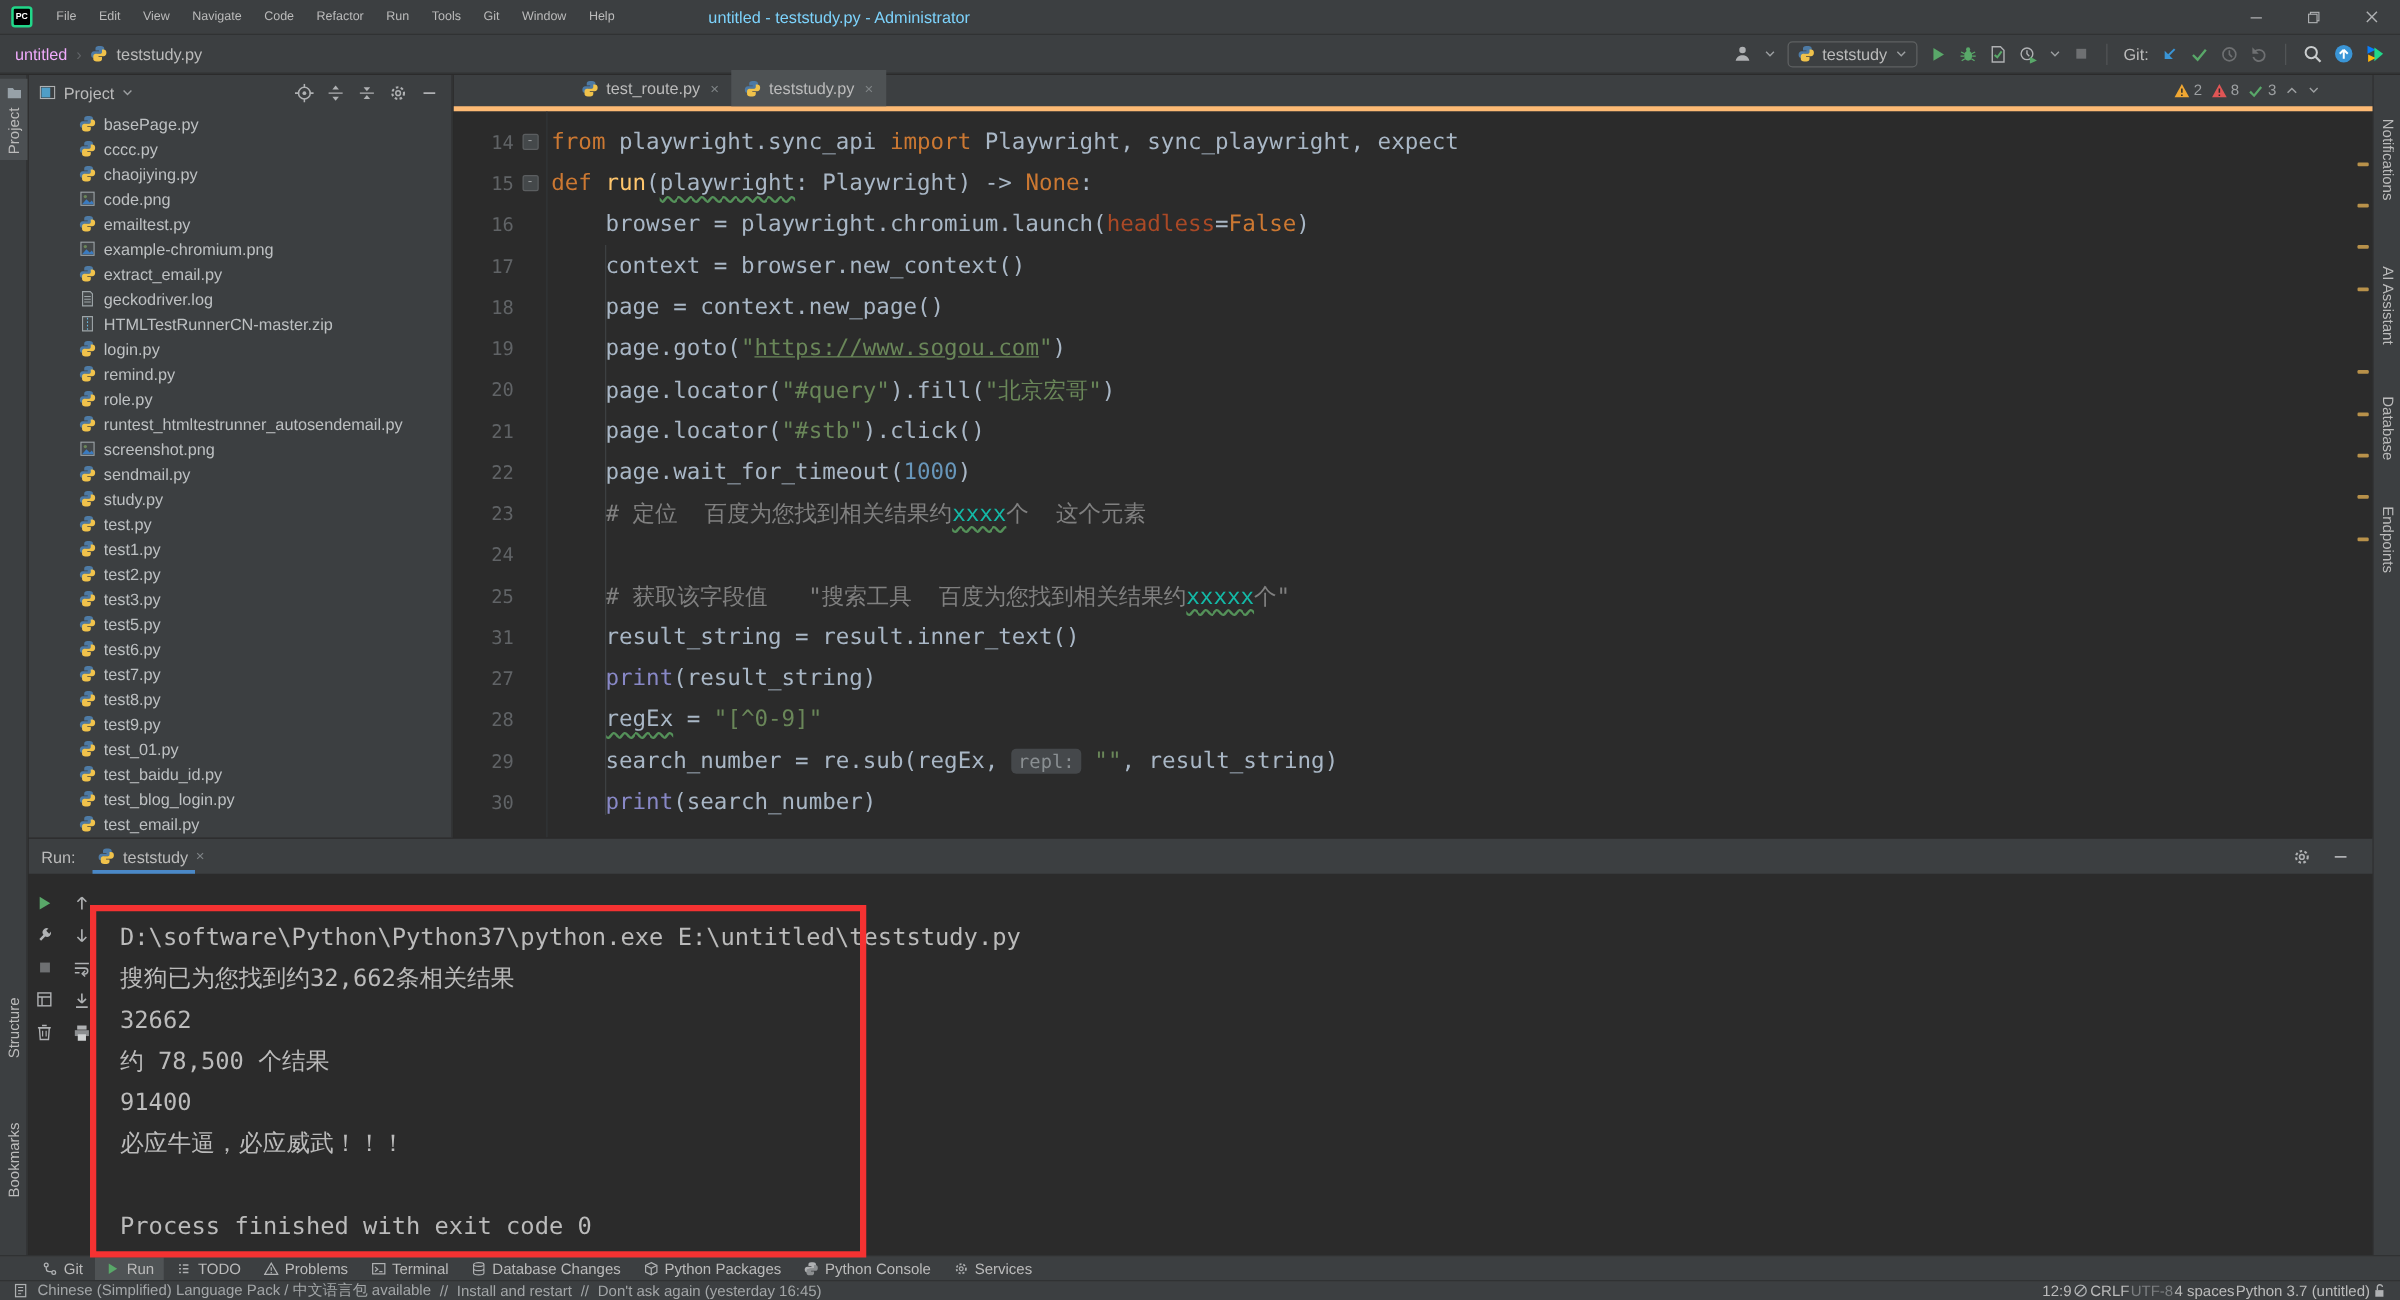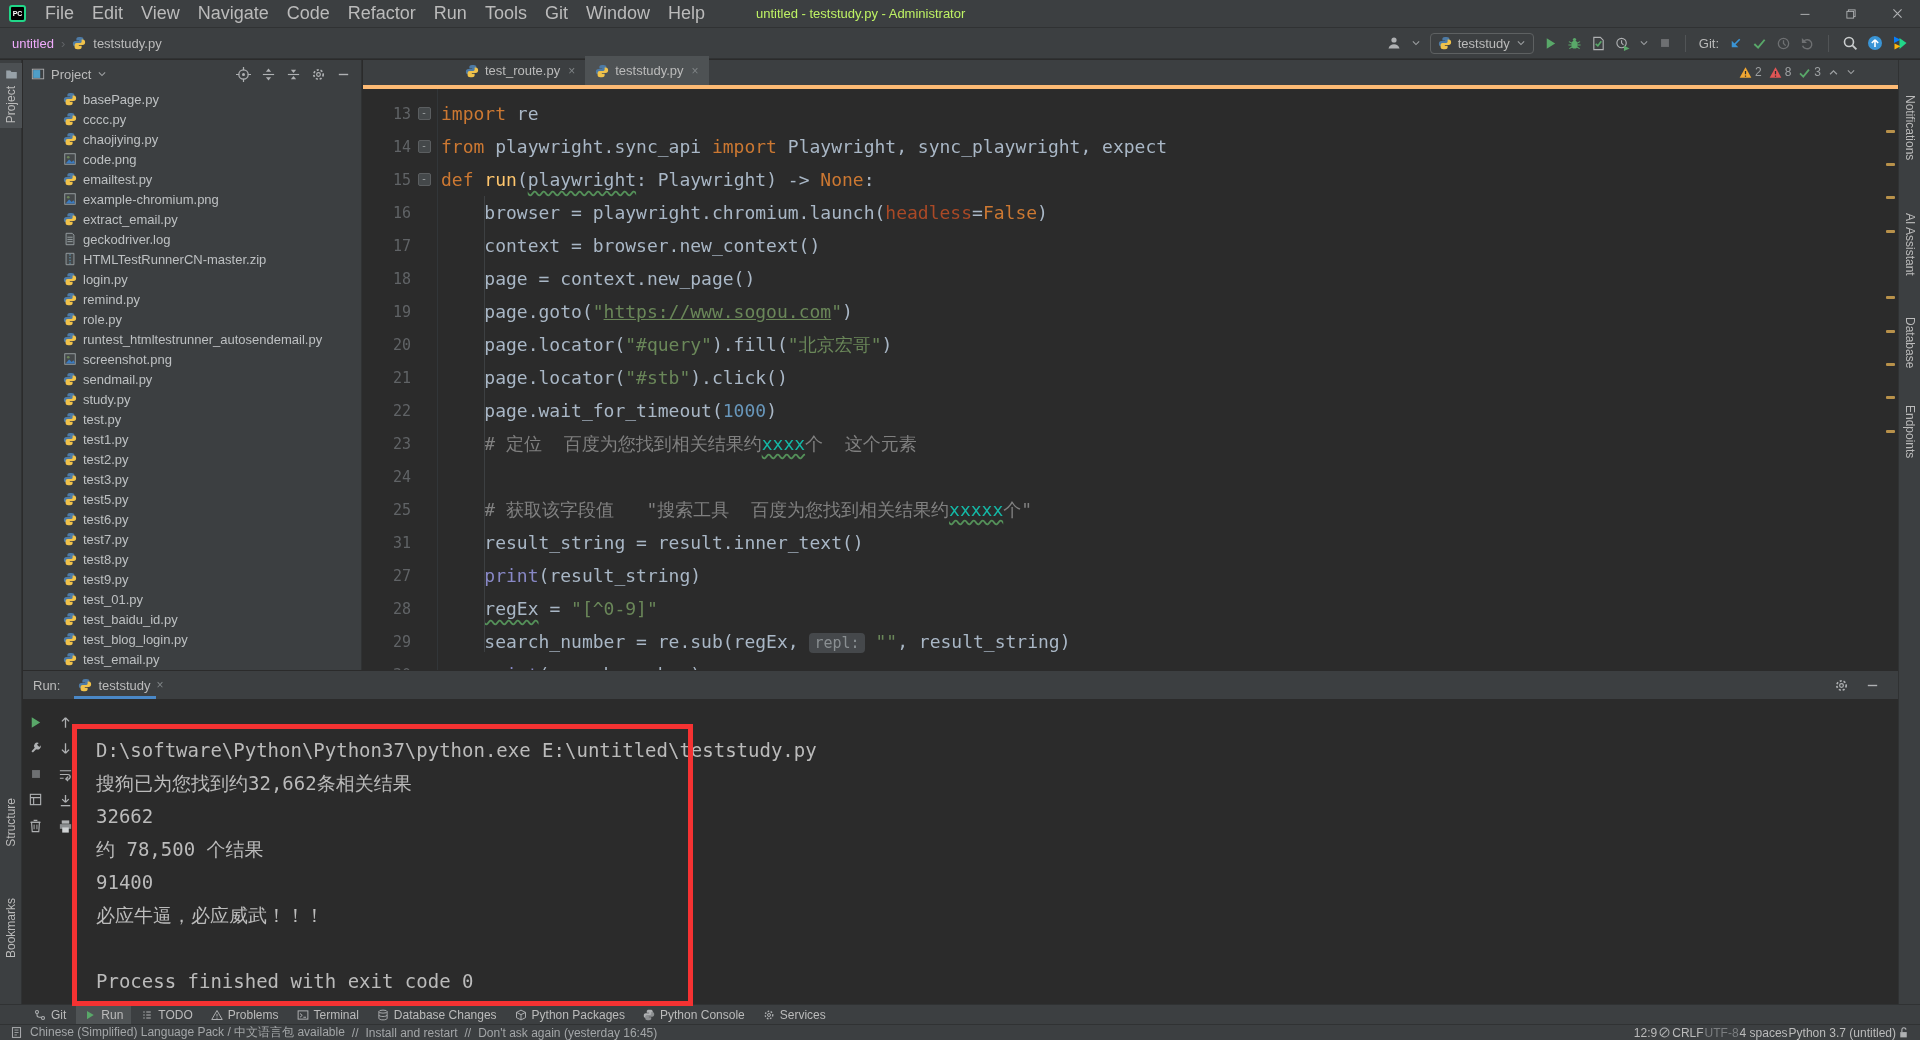--- a/index.html
+++ b/index.html
@@ -3,22 +3,22 @@
 <meta charset="utf-8">
 <style>
   *{margin:0;padding:0;box-sizing:border-box}
   html,body{width:1920px;height:1040px;background:#2b2b2b;font-family:"Liberation Sans",sans-serif;overflow:hidden}
   #app{position:relative;width:1920px;height:1040px;background:#2b2b2b;color:#bbb}
   .abs{position:absolute}
   
   .titlebar{left:0;top:0;width:1920px;height:28px;background:#3c3f41;display:flex;align-items:center;border-bottom:1px solid #303233}
   .pclogo{width:17px;height:17px;margin:0 10px 0 9px;background:#000;border:2px solid #21d789;border-radius:3px;color:#fff;font-size:7px;font-weight:bold;display:flex;align-items:center;justify-content:center}
   .menubar{display:flex;height:100%}
-  .menu-item{padding:2px 9px;font-size:18px;color:#bbb;display:flex;align-items:center;cursor:default}
-  .win-title{margin-left:42px;font-size:13px;color:#bef264}
+  .menu-item{padding:2px 9px;font-size:10px;color:#bbb;display:flex;align-items:center;cursor:default}
+  .win-title{margin-left:66px;font-size:13px;color:#7dd3fc}
   .winbtns{margin-left:auto;display:flex;height:100%}
   .winbtn{width:46px;height:100%;display:flex;align-items:center;justify-content:center;color:#afb1b3}
   
   .toolbar2{left:0;top:28px;width:1920px;height:31px;background:#3c3f41;border-bottom:1px solid #303233;display:flex;align-items:center;padding:0 12px}
   .crumbs{display:flex;align-items:center;gap:7px;font-size:13px}
   .crumb-proj{font-weight:normal;color:#f0abfc}
   .crumb-sep{color:#606366}
   .tbright{margin-left:auto;display:flex;align-items:center;gap:9px}
   .cfgchip{display:flex;align-items:center;gap:6px;border:1px solid #5e6162;border-radius:4px;padding:2px 7px;font-size:13px;color:#bbb}
   .tbdiv{width:1px;height:17px;background:#515456;margin:0 4px}
@@ -624,21 +624,20 @@
               <path fill="#f0c24b" d="M8.1 15c1.9 0 2.9-.9 2.9-2.2V11H7.8v-.8h4.5c1.6 0 2.7-1.1 2.7-3.1s-1.1-3-2.7-3H11v2.2C11 7.7 9.7 8 8.6 8H5.2C4 8 3 9 3 10.2v2.6C3 14.1 4.2 15 6.1 15z"></path>
             </svg>
           </span>
         <span>teststudy.py</span>
         <span class="tclose">×</span>
       </div>
     </div>
     <div class="codearea" id="codearea">
       <div class="gsep"></div>
       <div class="iguide"></div>
-    <div class="cl"><span class="gut">13</span><span class="fold has"></span><span class="ct"><span class="seg-k">import</span><span class="seg-p"> re</span></span></div>
         <div class="cl"><span class="gut">14</span><span class="fold has"></span><span class="ct"><span class="seg-k">from</span><span class="seg-p"> playwright.sync_api </span><span class="seg-k">import</span><span class="seg-p"> Playwright, sync_playwright, expect</span></span></div>
         <div class="cl"><span class="gut">15</span><span class="fold has"></span><span class="ct"><span class="seg-k">def</span><span class="seg-p"> </span><span class="seg-f">run</span><span class="seg-p">(</span><span class="seg-t">playwright</span><span class="seg-p">: Playwright) -&gt; </span><span class="seg-k">None</span><span class="seg-p">:</span></span></div>
         <div class="cl"><span class="gut">16</span><span class="fold"></span><span class="ct"><span class="seg-p">    browser = playwright.chromium.launch(</span><span class="seg-a">headless</span><span class="seg-p">=</span><span class="seg-k">False</span><span class="seg-p">)</span></span></div>
         <div class="cl"><span class="gut">17</span><span class="fold"></span><span class="ct"><span class="seg-p">    context = browser.new_context()</span></span></div>
         <div class="cl"><span class="gut">18</span><span class="fold"></span><span class="ct"><span class="seg-p">    page = context.new_page()</span></span></div>
         <div class="cl"><span class="gut">19</span><span class="fold"></span><span class="ct"><span class="seg-p">    page.goto(</span><span class="seg-s">"</span><span class="seg-u">https://www.sogou.com</span><span class="seg-s">"</span><span class="seg-p">)</span></span></div>
         <div class="cl"><span class="gut">20</span><span class="fold"></span><span class="ct"><span class="seg-p">    page.locator(</span><span class="seg-s">"#query"</span><span class="seg-p">).fill(</span><span class="seg-s">"北京宏哥"</span><span class="seg-p">)</span></span></div>
         <div class="cl"><span class="gut">21</span><span class="fold"></span><span class="ct"><span class="seg-p">    page.locator(</span><span class="seg-s">"#stb"</span><span class="seg-p">).click()</span></span></div>
         <div class="cl"><span class="gut">22</span><span class="fold"></span><span class="ct"><span class="seg-p">    page.wait_for_timeout(</span><span class="seg-n">1000</span><span class="seg-p">)</span></span></div>
         <div class="cl"><span class="gut">23</span><span class="fold"></span><span class="ct"><span class="seg-c">    # 定位  百度为您找到相关结果约</span><span class="seg-w">xxxx</span><span class="seg-c">个  这个元素</span></span></div>

